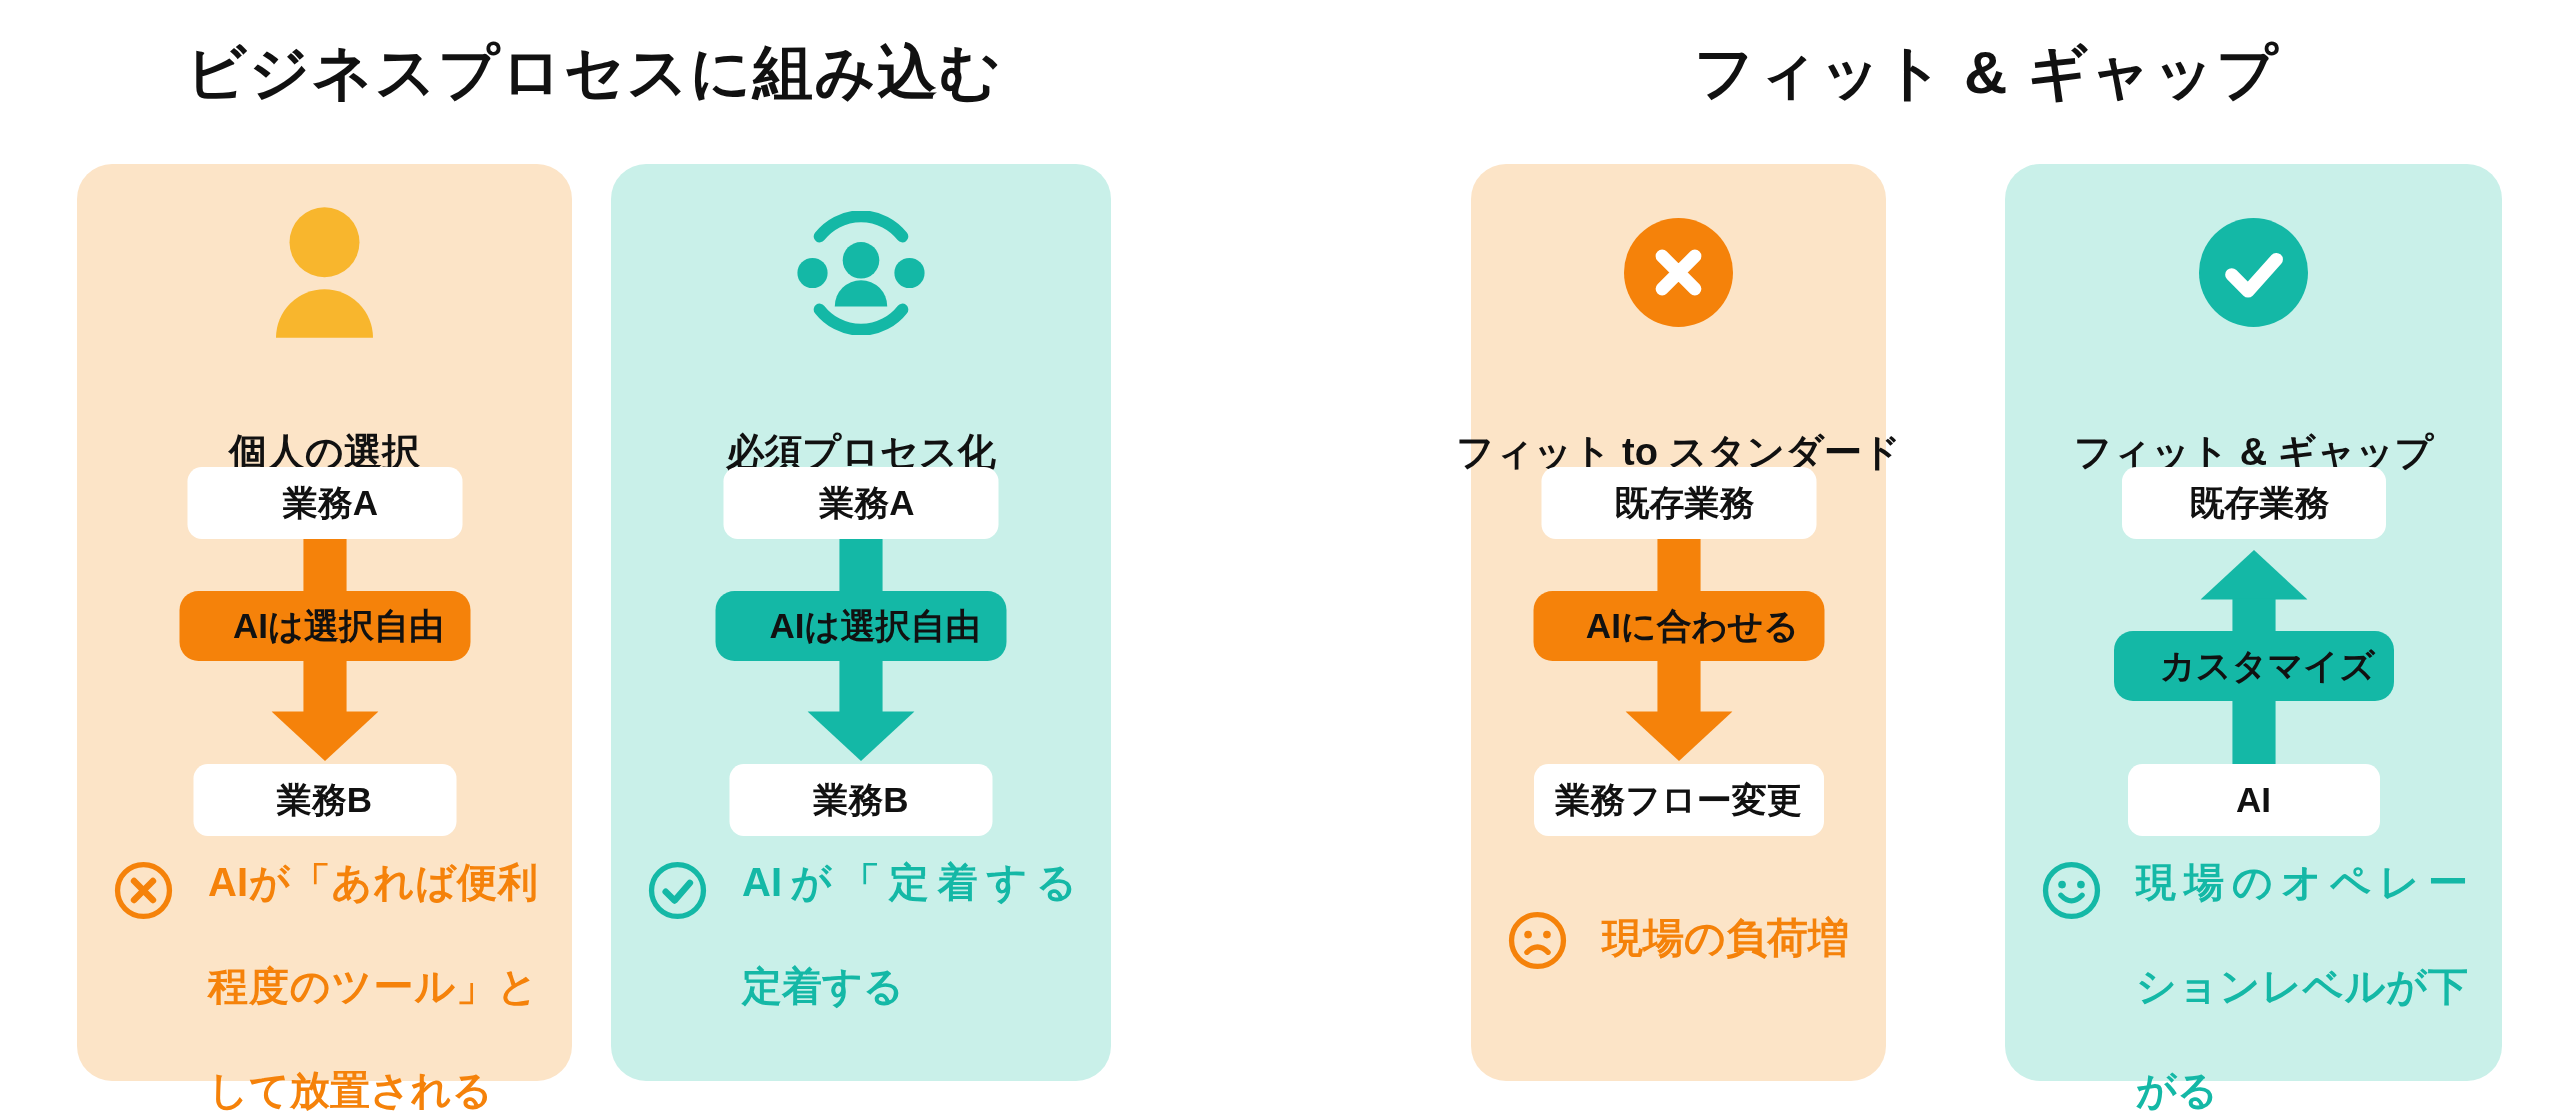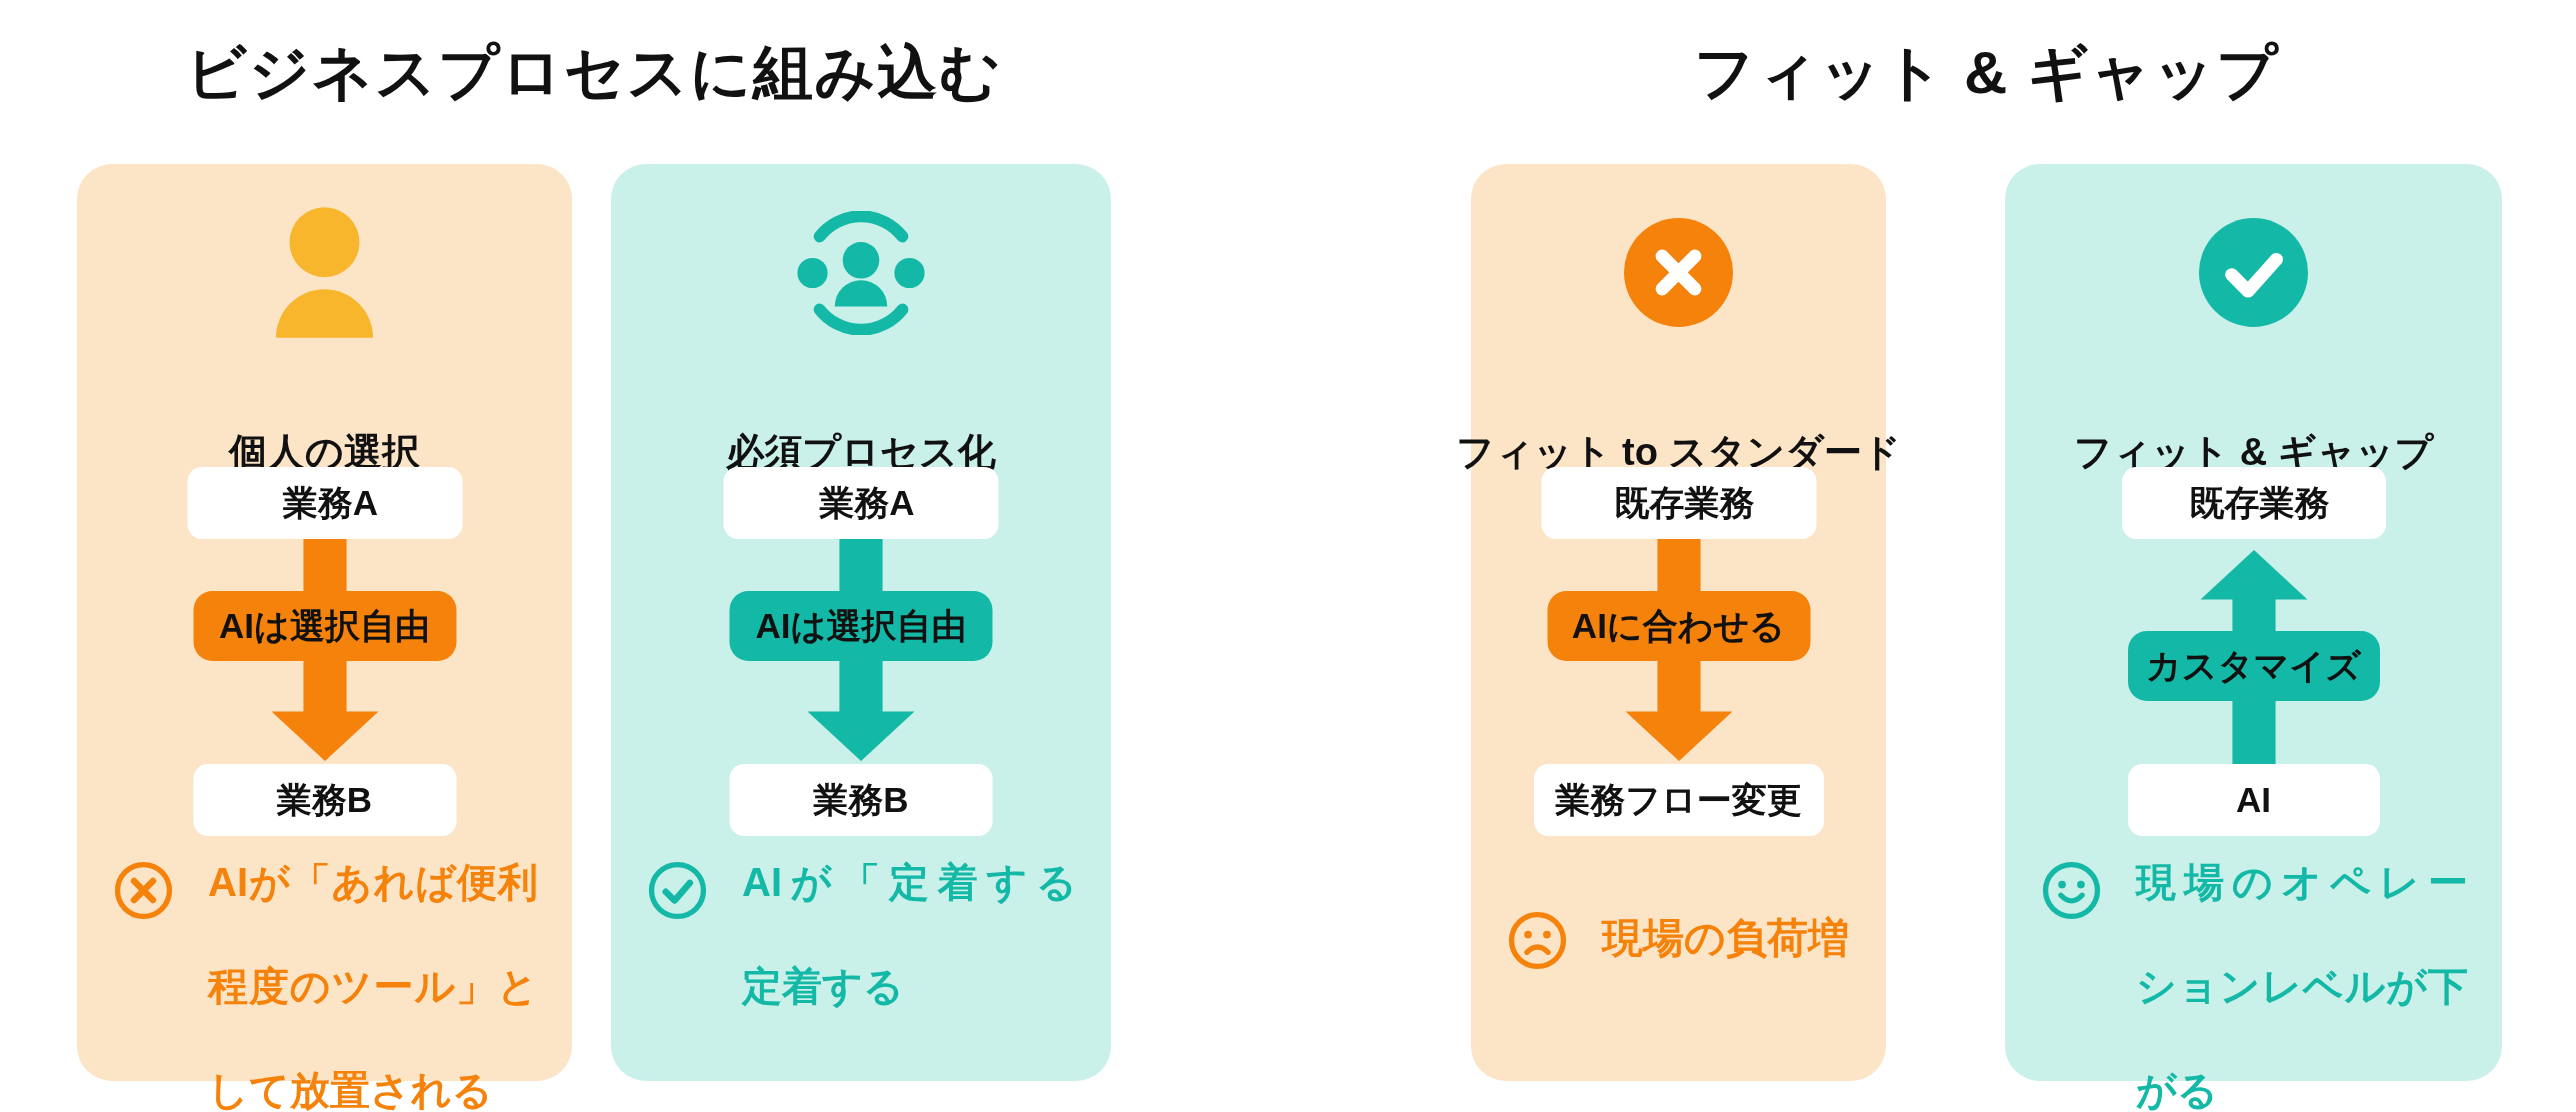--- a/index.html
+++ b/index.html
@@ -52,21 +52,21 @@
   .arrow { position:absolute; left:50%; transform:translateX(-50%); }
   .arrow svg { display:block; fill:var(--accent); }
   .arrow.down { top:375px; }
   .arrow.up   { top:386px; }
 
   .alabel {
     position:absolute; left:50%; transform:translateX(-50%);
     top:427px; width:263px; height:70px; border-radius:19px;
     background:var(--accent);
     display:flex; align-items:center; justify-content:center;
-    font-size:35px; font-weight:700; color:var(--ink); white-space:nowrap;
+    font-size:35px; font-weight:700; color:var(--ink); white-space:nowrap;padding-left:28px;
   }
   #card-4 .alabel { top:467px; width:252px; }
 
   .note {
     position:absolute; left:37px; right:34px; top:692px;
     display:flex; gap:35px; color:var(--accent);
   }
   .note .nicon { flex:0 0 auto; width:59px; height:59px; margin-top:4.8px; }
   .note .nicon svg { display:block; stroke:currentColor; }
   .note .ntext { flex:1; font-size:40px; line-height:52px; font-weight:700; }

